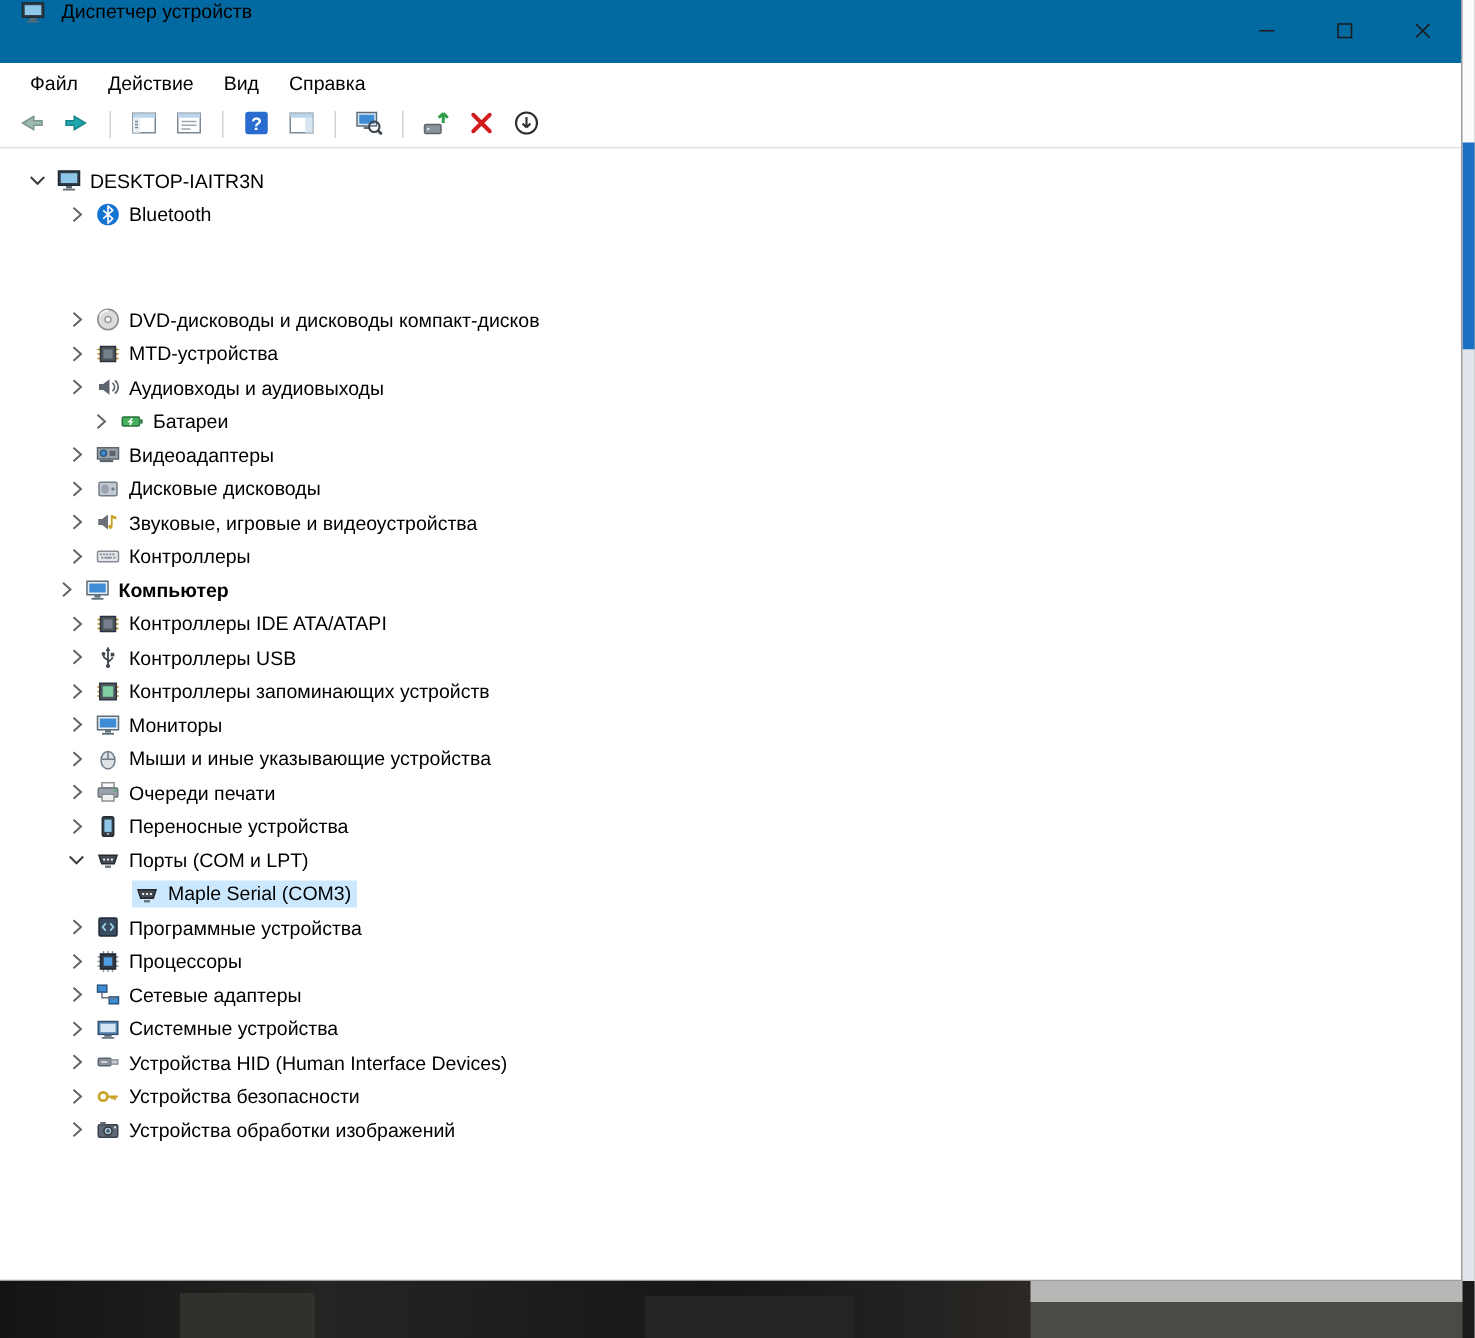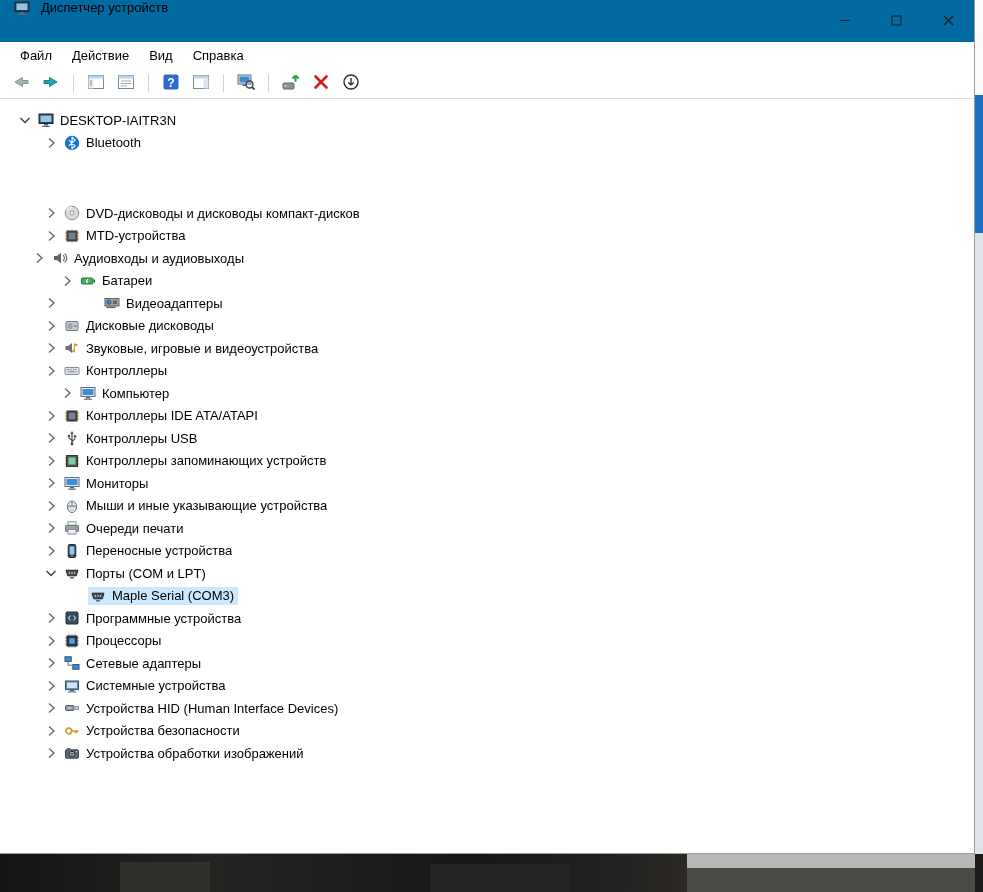--- a/index.html
+++ b/index.html
@@ -248,21 +248,21 @@
                 <g stroke="#b8860b" stroke-width="1">
                   <path d="M1 5h2M1 8h2M1 11h2M13 5h2M13 8h2M13 11h2"></path>
                 </g>
                 <rect x="3" y="3" width="10" height="10" fill="#4d545c" stroke="#2d3238"></rect>
                 <rect x="5" y="5" width="6" height="6" fill="#76808c"></rect>
               </svg>
             </span>
             <span class="tlabel">MTD-устройства</span>
           </span>
         </div>
-        <div class="tree-row" style="padding-left: 28px;">
+        <div class="tree-row" style="padding-left: 40px;">
           <span class="chev">
             <svg width="16" height="16" viewBox="0 0 16 16">
               <path d="M6 3.5 L11 8 L6 12.5" fill="none" stroke="#636363" stroke-width="1.3"></path>
             </svg>
           </span>
           <span class="row-body">
             <span class="ticon">
               <svg width="16" height="16" viewBox="0 0 16 16">
                 <path d="M2 6h2.8L9 2.8v10.4L4.8 10H2z" fill="#5d646e"></path>
                 <path d="M11 5.2c1.9 1.5 1.9 4.1 0 5.6M12.6 3.6c2.9 2.3 2.9 6.5 0 8.8" stroke="#5d646e" stroke-width="1.1" fill="none"></path>
@@ -281,21 +281,21 @@
             <span class="ticon">
               <svg width="16" height="16" viewBox="0 0 16 16">
                 <rect x="1.5" y="5" width="11.5" height="6" rx="1" fill="#46b05c" stroke="#27713a"></rect>
                 <rect x="13.5" y="6.6" width="1.6" height="2.8" fill="#27713a"></rect>
                 <path d="M8.2 5.8 L6 8.2 h1.8 L6.6 10.4" stroke="#fff" fill="none" stroke-width="1"></path>
               </svg>
             </span>
             <span class="tlabel">Батареи</span>
           </span>
         </div>
-        <div class="tree-row" style="padding-left: 40px; gap: 40px;">
+        <div class="tree-row" style="padding-left: 40px;">
           <span class="chev">
             <svg width="16" height="16" viewBox="0 0 16 16">
               <path d="M6 3.5 L11 8 L6 12.5" fill="none" stroke="#636363" stroke-width="1.3"></path>
             </svg>
           </span>
           <span class="row-body">
             <span class="ticon">
               <svg width="16" height="16" viewBox="0 0 16 16">
                 <rect x="1" y="3.5" width="14" height="7.5" fill="#9aa3ac" stroke="#5c646c"></rect>
                 <circle cx="5" cy="7.2" r="2" fill="#3f8cd6" stroke="#2c567e"></circle>
@@ -359,21 +359,21 @@
                   <rect x="10.9" y="6" width="1.4" height="1.2"></rect>
                   <rect x="3.5" y="8.2" width="1.4" height="1.2"></rect>
                   <rect x="5.6" y="8.2" width="5" height="1.2"></rect>
                   <rect x="11.5" y="8.2" width="1.4" height="1.2"></rect>
                 </g>
               </svg>
             </span>
             <span class="tlabel">Контроллеры</span>
           </span>
         </div>
-        <div class="tree-row" style="padding-left: 56px;">
+        <div class="tree-row" style="padding-left: 33px; font-weight: bold;">
           <span class="chev">
             <svg width="16" height="16" viewBox="0 0 16 16">
               <path d="M6 3.5 L11 8 L6 12.5" fill="none" stroke="#636363" stroke-width="1.3"></path>
             </svg>
           </span>
           <span class="row-body">
             <span class="ticon">
               <svg width="16" height="16" viewBox="0 0 16 16">
                 <rect x="1" y="2.5" width="14" height="9" fill="#e8eef4" stroke="#5d6d78"></rect>
                 <rect x="2.5" y="4" width="11" height="6" fill="#3f8cd6"></rect>

